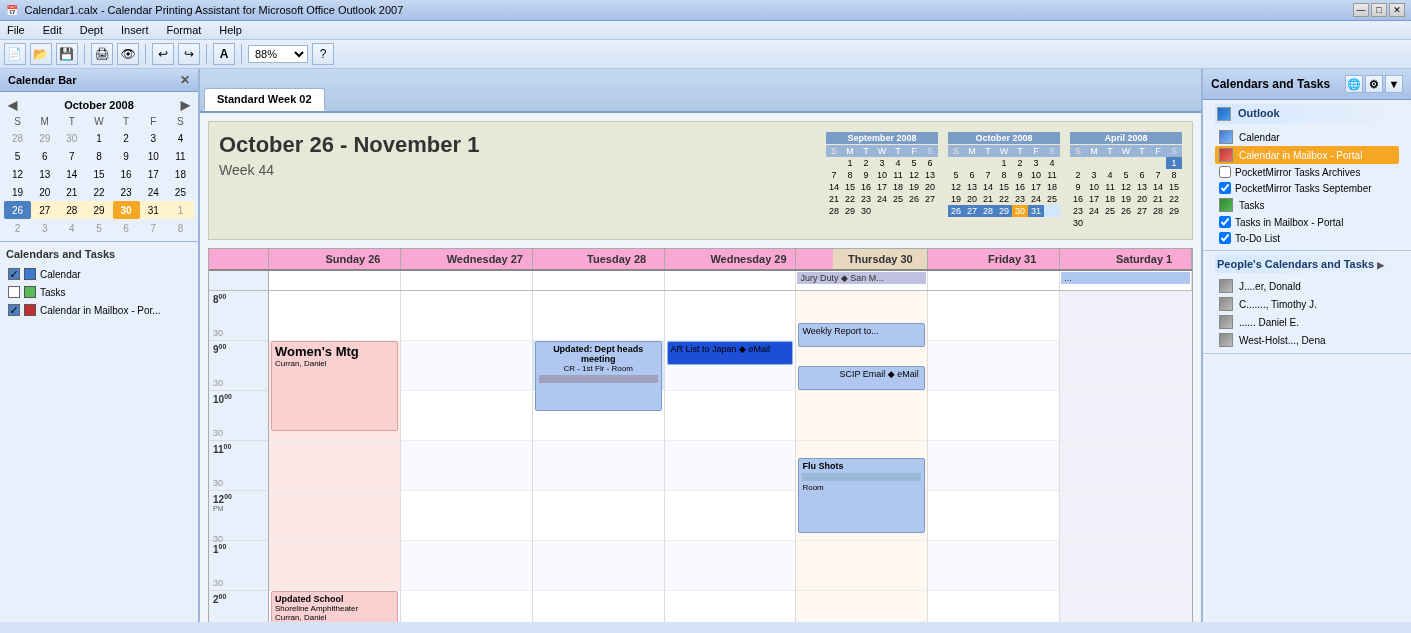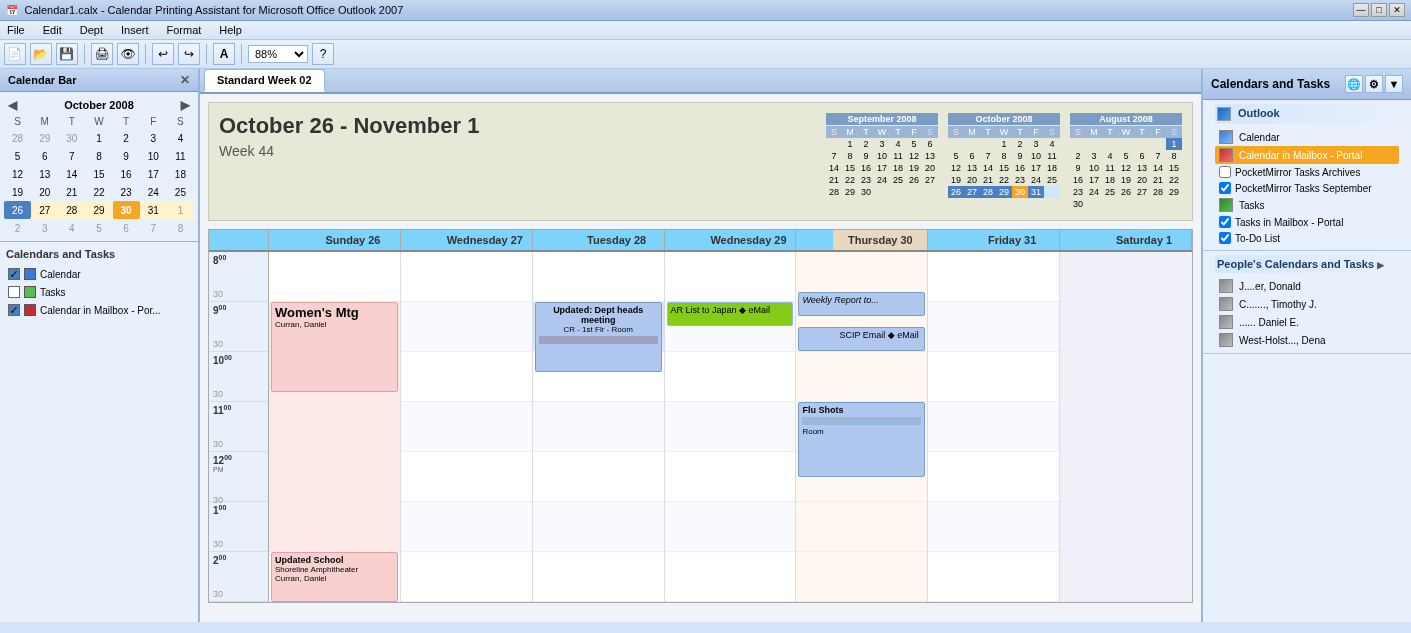--- a/index.html
+++ b/index.html
@@ -166,21 +166,21 @@
       flex: 1;
       display: flex;
       flex-direction: column;
       background: #d0dff0;
       overflow: hidden;
     }
 
     
     .tab-bar {
       display: flex;
-      padding: 0 4px 0 4px;
+      padding: 19px 4px 0 4px;
       background: linear-gradient(to bottom, #c5d9f1, #b0c8e5);
       border-bottom: 2px solid #7a9cc5;
     }
     .tab {
       padding: 4px 12px;
       background: linear-gradient(to bottom, #e8f0fb, #d6e4f5);
       border: 1px solid #9ab5d5;
       border-bottom: none;
       cursor: pointer;
       font-size: 11px;
@@ -249,21 +249,21 @@
     .mini-selected-range { background: #4a7fc1; color: #fff; }
 
     
     .week-grid-container {
       border: 1px solid #aaa;
       background: #fff;
     }
     .week-grid-header {
       display: grid;
       grid-template-columns: 60px repeat(7, 1fr);
-      background: #7dd3fc;
+      background: #f9a8d4;
       border-bottom: 2px solid #888;
       gap: 37px;
     }
     .grid-header-cell {
       padding: 4px 6px;
       text-align: center;
       font-weight: bold;
       font-size: 11px;
       border-right: 1px solid #aaa;
       color: #333;
@@ -342,21 +342,21 @@
       right: 2px;
       padding: 2px 3px;
       font-size: 9px;
       border-radius: 2px;
       overflow: hidden;
       cursor: pointer;
       z-index: 2;
     }
     .event-pink { background: #f8d0d0; border: 1px solid #e0a0a0; }
     .event-blue { background: #b0c8f0; border: 1px solid #7a9cc5; }
-    .event-light-blue { background: #84cc16; border: 1px solid #90b8e0; }
+    .event-light-blue { background: #1d4ed8; border: 1px solid #90b8e0; }
 
     
     .right-panel {
       width: 210px;
       min-width: 210px;
       background: #e8f0fb;
       border-left: 2px solid #9ab5d5;
       display: flex;
       flex-direction: column;
       overflow: hidden;
@@ -700,21 +700,21 @@
                     <td class="mini-selected-range">29</td>
                     <td class="mini-today">30</td>
                     <td class="mini-selected-range">31</td>
                     <td></td>
                   </tr>
               </tbody>
             </table>
           </div>
 
           <div class="mini-month">
-            <div class="mini-month-title">August 2008</div>
+            <div class="mini-month-title">April 2008</div>
             <table>
               <thead>
                   <tr>
                 <th style="color:#fdd;">S</th>
                 <th>M</th>
                 <th>T</th>
                 <th>W</th>
                 <th>T</th>
                 <th>F</th>
                 <th style="color:#ddf;">S</th>
@@ -787,20 +787,34 @@
           <div class="grid-header-cell"></div>
           <div class="grid-header-cell">Sunday 26</div>
           <div class="grid-header-cell">Wednesday 27</div>
           <div class="grid-header-cell">Tuesday 28</div>
           <div class="grid-header-cell">Wednesday 29</div>
           <div class="grid-header-cell" style="background:#e8d8c0;">Thursday 30</div>
           <div class="grid-header-cell">Friday 31</div>
           <div class="grid-header-cell">Saturday 1</div>
         </div>
 
+        <div class="all-day-row">
+          <div class="all-day-label"></div>
+          <div class="all-day-cell"></div>
+          <div class="all-day-cell"></div>
+          <div class="all-day-cell"></div>
+          <div class="all-day-cell"></div>
+          <div class="all-day-cell">
+            <div class="all-day-event">Jury Duty ◆ San M...</div>
+          </div>
+          <div class="all-day-cell"></div>
+          <div class="all-day-cell">
+            <div class="all-day-event all-day-event-blue">...</div>
+          </div>
+        </div>
 
         <div class="week-time-grid">
 
           <div class="time-slots">
             <div class="time-slot">
               <span class="time-label-hour">8<sup style="font-size:7px;">00</sup></span>
               <span class="time-label-half">30</span>
             </div>
             <div class="time-slot">
               <span class="time-label-hour">9<sup style="font-size:7px;">00</sup></span>
@@ -892,29 +906,29 @@
 
           <div class="day-column" style="position:relative;background:#fff8f0;">
             <div class="day-cell" style="background:#fff8f0;"></div>
             <div class="day-cell" style="background:#fff8f0;"></div>
             <div class="day-cell" style="background:#fff8f0;"></div>
             <div class="day-cell" style="background:#fff8f0;"></div>
             <div class="day-cell" style="background:#fff8f0;"></div>
             <div class="day-cell" style="background:#fff8f0;"></div>
             <div class="day-cell" style="background:#fff8f0;"></div>
 
-            <div class="event-block event-blue" style="top:40px;height:24px;font-style:italic;">
+            <div class="event-block event-blue" style="top:32px;height:24px;">
               <div style="font-size:9px;">Weekly Report to...</div>
             </div>
 
             <div class="event-block event-blue" style="top:75px;height:24px;">
               <div style="font-size:9px;margin-left:37px;">SCIP Email ◆ eMail</div>
             </div>
 
-            <div class="event-block event-blue" style="top:150px;height:75px;">
+            <div class="event-block event-blue" style="top:167px;height:75px;">
               <div style="font-size:9px;font-weight:bold;">Flu Shots</div>
               <div style="font-size:8px;background:#9ab8d8;height:8px;margin:2px 0;"></div>
               <div style="font-size:8px;">Room</div>
             </div>
           </div>
 
           <div class="day-column">
             <div class="day-cell"></div>
             <div class="day-cell"></div>
             <div class="day-cell"></div>

